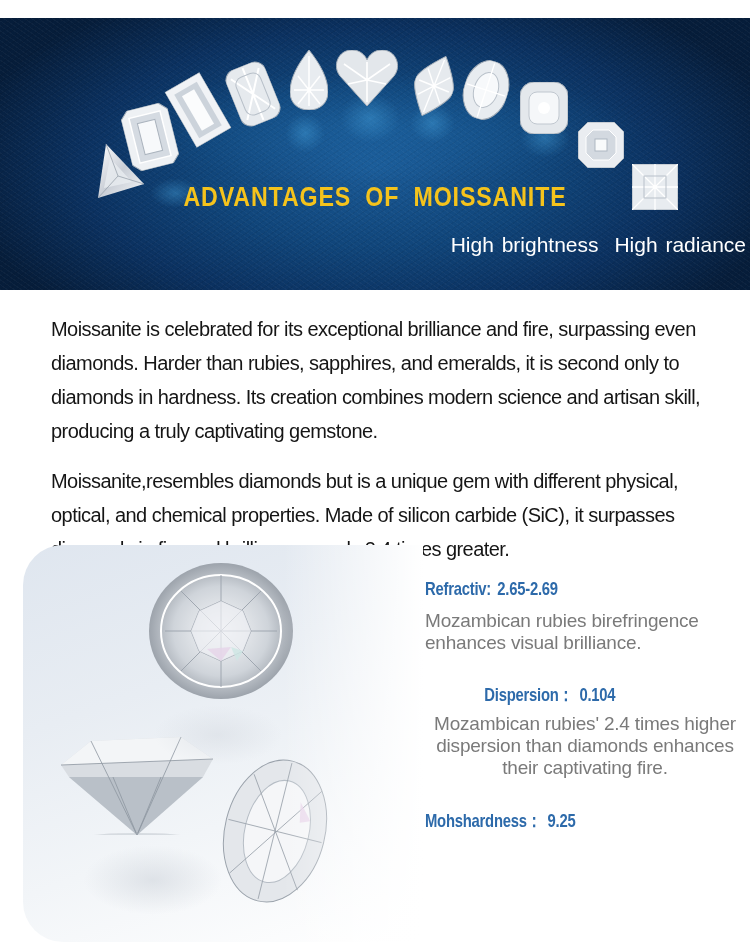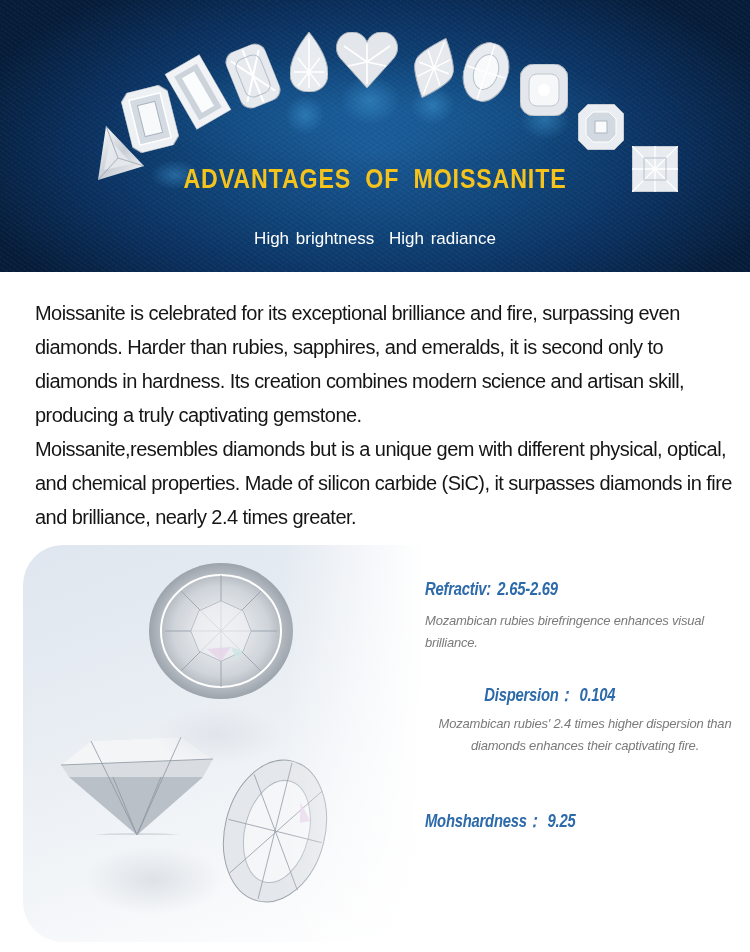--- a/index.html
+++ b/index.html
@@ -1,21 +1,21 @@
 <!DOCTYPE html>
 <html><head>
 <meta charset="utf-8">
 <style>
   * { margin: 0; padding: 0; box-sizing: border-box; }
   html, body { width: 750px; height: 952px; background: #ffffff; overflow: hidden; }
   body { position: relative; font-family: "Liberation Sans", sans-serif; }
 
   
   .banner {
-    position: absolute; left: 0; top: 0; width: 750px; height: 272px;
+    position: absolute; left: 0; top: 18px; width: 750px; height: 272px;
     background:
       radial-gradient(ellipse 420px 200px at 375px 150px, #1a5a96 0%, #10457a 40%, #0b3160 70%, #061d3a 100%);
     overflow: hidden;
   }
   .banner::before {
     content: ""; position: absolute; inset: 0;
     background:
       repeating-linear-gradient(35deg, rgba(255,255,255,0.03) 0 1px, transparent 1px 4px),
       repeating-linear-gradient(-35deg, rgba(0,0,0,0.06) 0 1px, transparent 1px 5px);
   }
@@ -29,58 +29,58 @@
     position: absolute; z-index: 1; border-radius: 50%;
     background: radial-gradient(ellipse at center, rgba(80,180,240,0.35), transparent 70%);
   }
   .banner-title {
     position: absolute; left: 0; right: 0; top: 164px; text-align: center; z-index: 3;
     font-family: "Liberation Sans", sans-serif; font-weight: bold; font-size: 27px;
     color: #f5c31c; letter-spacing: 1px; word-spacing: 8px;
     transform: scaleX(0.86); transform-origin: center;
   }
   .banner-subtitle {
-    position: absolute; left: 0; right: 0; top: 215px; text-align: center; z-index: 3;
-    font-size: 17px; color: #ffffff; word-spacing: 2px; margin-top: 14px;
+    position: absolute; left: 0; right: 0; top: 215px; text-align: right; z-index: 3;
+    font-size: 21px; color: #ffffff; word-spacing: 2px;
   }
   .banner-subtitle span { margin: 0 4px; }
 
   
   .intro {
     position: absolute; left: 35px; top: 296px; width: 715px;
     font-size: 20px; line-height: 34px; color: #151515;
     letter-spacing: -0.55px;
   }
-  .intro p { margin: 0; }
+  .intro p { margin: 16px; }
 
   
   .photo-panel {
     position: absolute; left: 23px; top: 545px; width: 400px; height: 397px;
     border-radius: 40px 0 0 40px;
     background: linear-gradient(160deg, #dfe6ef 0%, #e8edf3 35%, #f2f5f8 65%, #ffffff 100%);
     overflow: hidden;
   }
   .photo-panel .fade-right {
     position: absolute; right: 0; top: 0; width: 140px; height: 100%;
     background: linear-gradient(90deg, rgba(255,255,255,0), #ffffff);
   }
   .photo-diamond { position: absolute; }
   .photo-diamond svg { width: 100%; height: 100%; display: block; }
 
   
   .props { position: absolute; left: 425px; top: 578px; width: 320px; }
-  .prop { position: absolute; left: 0; width: 320px; font-style: italic; }
+  .prop { position: absolute; left: 0; width: 320px; }
   .prop-title {
     font-family: "Liberation Sans", sans-serif; font-weight: bold; font-size: 19px;
     color: #2d6aaa; transform: scaleX(0.78); transform-origin: left center;
     white-space: nowrap; letter-spacing: -0.3px;
   }
   .prop-title .val { margin-left: 8px; }
   .prop-desc {
-    font-size: 13px; line-height: 22px; color: #7a7a7a; margin-top: 10px;
+    font-size: 19px; line-height: 22px; color: #7a7a7a; margin-top: 10px;
     letter-spacing: -0.2px;
   }
 </style>
 </head>
 <body>
 
 <div class="banner">
 
   <div class="gem-reflect" style="left:150px;top:160px;width:50px;height:30px;"></div>
   <div class="gem-reflect" style="left:285px;top:95px;width:40px;height:40px;"></div>

